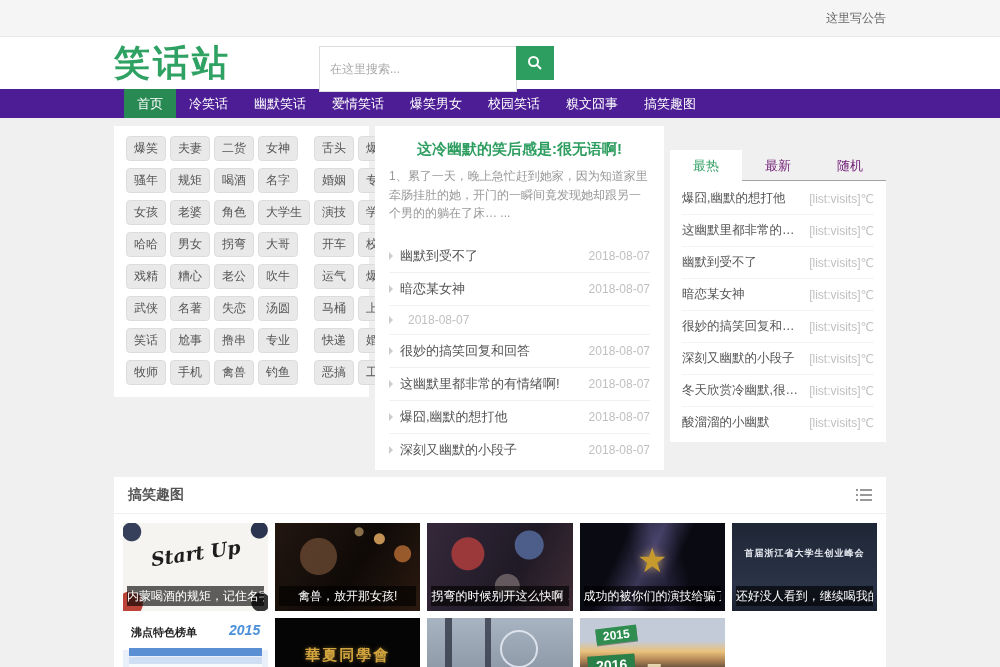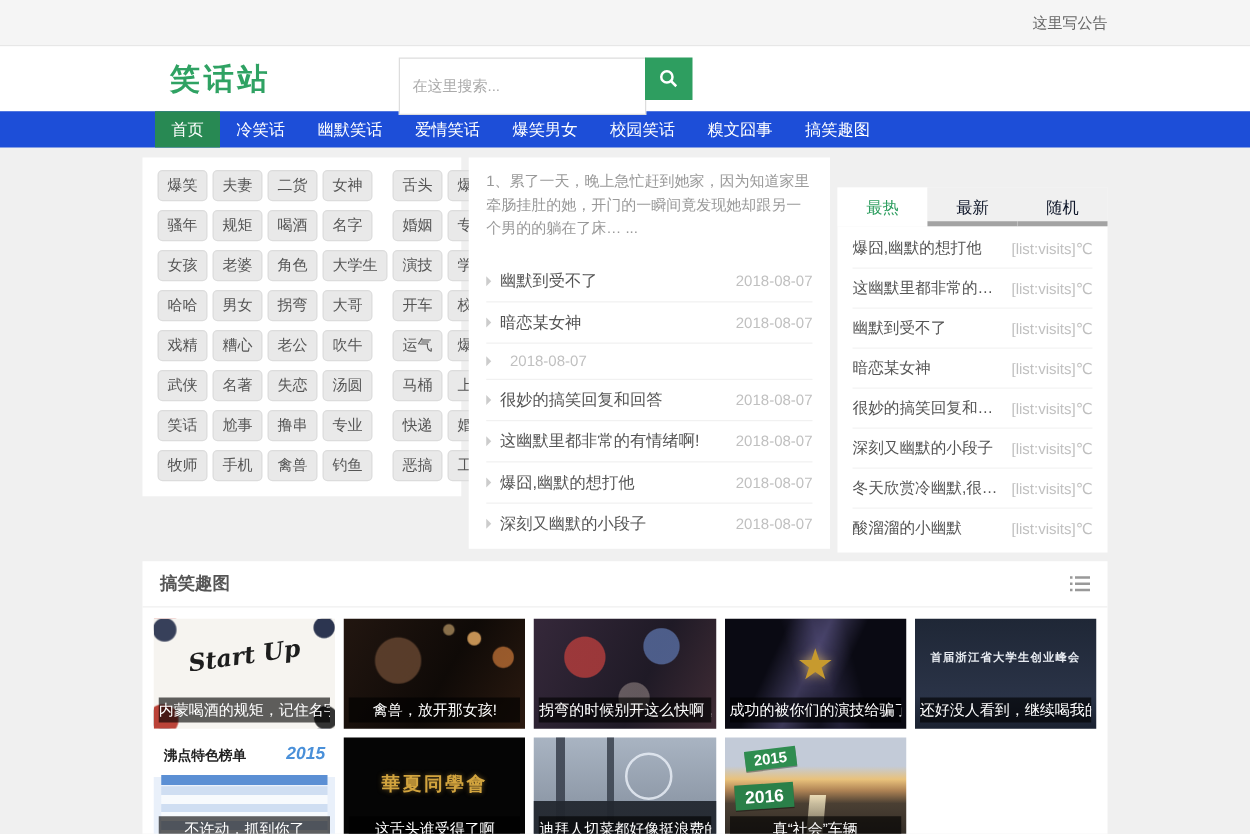--- a/index.html
+++ b/index.html
@@ -13,28 +13,28 @@
   .container { width:772px; margin:0 auto; }
 
   
   .topbar { height:37px; background:#f5f5f5; border-bottom:1px solid #e7e7e7; }
   .topbar .container { height:100%; display:flex; justify-content:flex-end; align-items:center; }
   .announce { font-size:12px; color:#666; }
 
   
   .header { height:52px; background:#fff; }
   .header .container { height:100%; display:flex; align-items:center; position:relative; }
-  .logo { font-size:24px; font-weight:bold; color:#2fa263; letter-spacing:3px; margin-left:22px; cursor:pointer; }
+  .logo { font-size:36px; font-weight:bold; color:#2fa263; letter-spacing:3px; cursor:pointer; }
   .search { position:absolute; left:205px; top:9px; display:flex; }
   .search input { width:198px; height:46px; border:1px solid #ddd; padding:0 10px; font-size:12px; color:#333; outline:none; font-family:inherit; }
   .search input::placeholder { color:#aaa; }
   .search button { width:38px; height:34px; background:#2e9e60; border:none; cursor:pointer; display:flex; align-items:center; justify-content:center; margin-left:-1px; }
 
   
-  .nav { height:29px; background:#1d4ed8; }
+  .nav { height:29px; background:#4c1d95; }
   .nav-inner { display:flex; height:100%; padding-left:10px; }
   .nav-item { color:#fff; font-size:13px; line-height:29px; padding:0 13px; cursor:pointer; }
   .nav-item.active { background:#288953; }
 
   
   .main { margin-top:8px; }
   .row1 { display:flex; gap:6px; align-items:flex-start; }
   .panel { background:#fff; }
 
   .cat { width:255px; padding:10px 12px 12px; }
@@ -47,21 +47,21 @@
   .feat-excerpt { color:#999; font-size:12px; line-height:1.55; margin-bottom:17px; }
 
   .list .row { display:flex; align-items:center; padding:7px 0; border-bottom:1px solid #f1f1f1; cursor:pointer; }
   .list .row:last-child { border-bottom:none; }
   .arr { width:0; height:0; border-left:4px solid #ccc; border-top:4px solid transparent; border-bottom:4px solid transparent; margin-right:7px; flex:none; }
   .list .t { flex:1; font-size:13px; color:#555; white-space:nowrap; overflow:hidden; text-overflow:ellipsis; }
   .list .d { color:#c0c0c0; font-size:12px; margin-left:8px; flex:none; }
 
   .rank { width:216px;margin-top:24px; }
   .tabs { display:flex; background:#f0f0f0; }
-  .tab { flex:1; text-align:center; font-size:13px; color:#0f172a; line-height:31px; height:31px; cursor:pointer; background:#f0f0f0; border-bottom:4px solid #a3a3a3; }
+  .tab { flex:1; text-align:center; font-size:13px; color:#701a75; line-height:31px; height:31px; cursor:pointer; background:#f0f0f0; border-bottom:1px solid #a3a3a3; }
   .tab.active { background:#fff; color:#2e9e60; border-bottom:none; }
   .rank-list { padding:2px 12px 4px; }
   .rank-list .row { display:flex; justify-content:space-between; align-items:center; padding:7px 0; border-bottom:1px solid #f4f4f4; cursor:pointer; }
   .rank-list .row:last-child { border-bottom:none; }
   .rank-list .t { font-size:12.5px; color:#555; white-space:nowrap; overflow:hidden; text-overflow:ellipsis; max-width:138px; }
   .rank-list .v { font-size:12px; color:#c0c0c0; flex:none; margin-left:6px; }
 
   
   .gallery { margin-top:7px; background:#fff; }
   .sec-head { display:flex; justify-content:space-between; align-items:center; padding:9px 14px; border-bottom:1px solid #f0f0f0; }
@@ -286,20 +286,21 @@
 
           <span class="tag">钓鱼</span>
 
           <span class="tag">恶搞</span>
 
           <span class="tag">工作</span>
         </div>
     </div>
 
     <div class="panel feat">
+      <div class="feat-title">这冷幽默的笑后感是:很无语啊!</div>
       <div class="feat-excerpt">1、累了一天，晚上急忙赶到她家，因为知道家里牵肠挂肚的她，开门的一瞬间竟发现她却跟另一个男的的躺在了床… ...</div>
       <div class="list">
 
           <div class="row">
             <span class="arr"></span>
             <span class="t">幽默到受不了</span>
             <span class="d">2018-08-07</span>
           </div>
 
           <div class="row">

